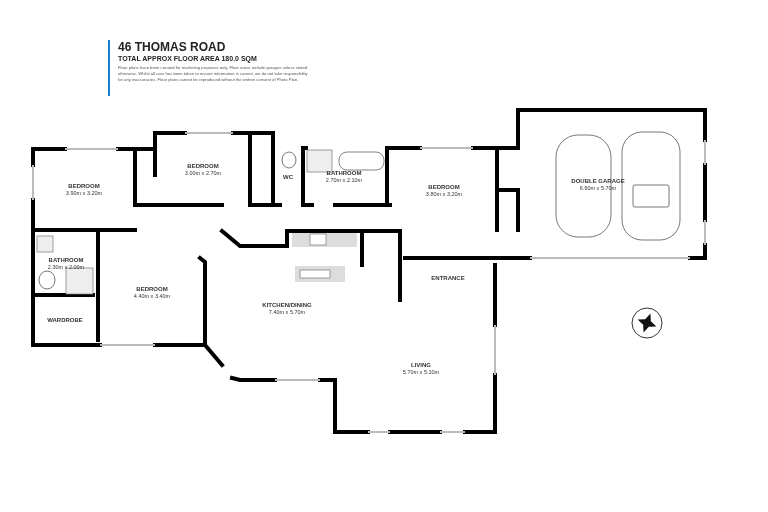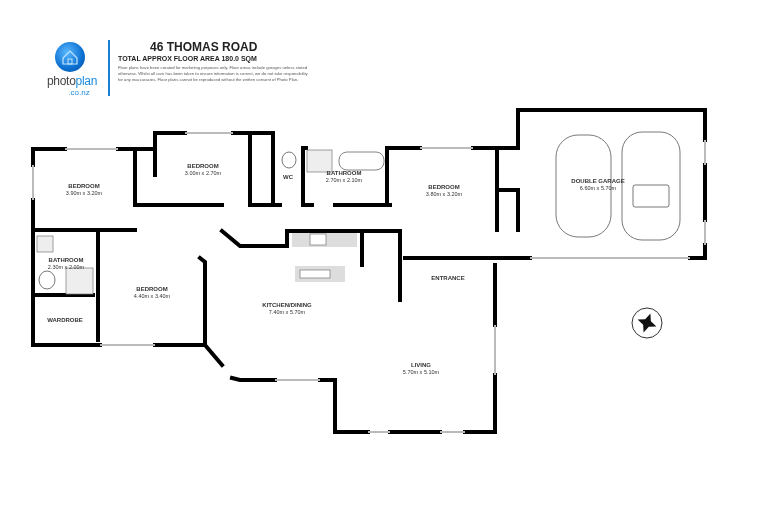--- a/index.html
+++ b/index.html
@@ -5,41 +5,31 @@
   html, body { margin: 0; padding: 0; background: #ffffff; }
   body { width: 768px; height: 512px; position: relative; overflow: hidden; font-family: "Liberation Sans", sans-serif; }
   .header { position: absolute; left: 40px; top: 38px; height: 62px; width: 300px; }
   .logo { position: absolute; left: 0; top: 0; width: 64px; height: 60px; }
   .logo-circle { position: absolute; left: 15px; top: 4px; width: 30px; height: 30px; border-radius: 50%;
     background: radial-gradient(circle at 40% 35%, #5ab8ff, #0a6fd0 60%, #064f9b); }
   .logo-text { position: absolute; left: 0; top: 36px; width: 64px; text-align: center; font-size: 12px; color: #444; letter-spacing: -0.3px; }
   .logo-text .accent { color: #1a8be0; }
   .logo-sub { position: absolute; left: 0; top: 50px; width: 64px; text-align: center; font-size: 8px; color: #1a8be0; padding-left: 14px; box-sizing: border-box; }
   .divider { position: absolute; left: 68px; top: 2px; width: 2px; height: 56px; background: #1a7fd0; }
-  .title { position: absolute; left: 78px; top: 2px; font-size: 12px; font-weight: bold; color: #222; margin-left: 32px; }
+  .title { position: absolute; left: 78px; top: 2px; font-size: 12px; font-weight: bold; color: #222; }
   .subtitle { position: absolute; left: 78px; top: 17px; font-size: 7px; font-weight: bold; color: #222; }
   .disclaimer { position: absolute; left: 78px; top: 27px; width: 190px; font-size: 4.2px; line-height: 6px; color: #555; }
   .plan { position: absolute; left: 0; top: 0; }
   .room-label { position: absolute; font-size: 6px; font-weight: bold; color: #333; text-align: center; transform: translateX(-50%); white-space: nowrap; line-height: 7px; }
   .room-dim { display: block; font-weight: normal; color: #333; font-size: 5.5px; }
 </style>
 </head>
 <body>
 
 <div class="header">
-  <div class="logo">
-    <div class="logo-circle">
-      <svg width="30" height="30" viewBox="0 0 30 30">
-        <path d="M8 16 L15 9 L22 16 L22 22 L8 22 Z" fill="none" stroke="#bfe4ff" stroke-width="1.2"></path>
-        <rect x="13" y="17" width="4" height="5" fill="none" stroke="#bfe4ff" stroke-width="1"></rect>
-      </svg>
-    </div>
-    <div class="logo-text"><span>photo</span><span class="accent">plan</span></div>
-    <div class="logo-sub">.co.nz</div>
-  </div>
   <div class="divider"></div>
   <div class="title">46 THOMAS ROAD</div>
   <div class="subtitle">TOTAL APPROX FLOOR AREA 180.0 SQM</div>
   <div class="disclaimer">Floor plans have been created for marketing purposes only. Floor areas include garages unless stated otherwise. Whilst all care has been taken to ensure information is correct, we do not take responsibility for any inaccuracies. Floor plans cannot be reproduced without the written consent of Photo Plan.</div>
 </div>
 
 <svg class="plan" width="768" height="512" viewBox="0 0 768 512">
   <g stroke="#000" stroke-width="4" fill="none" stroke-linecap="square">
 
     <polyline points="33,165 33,149 65,149"></polyline>

